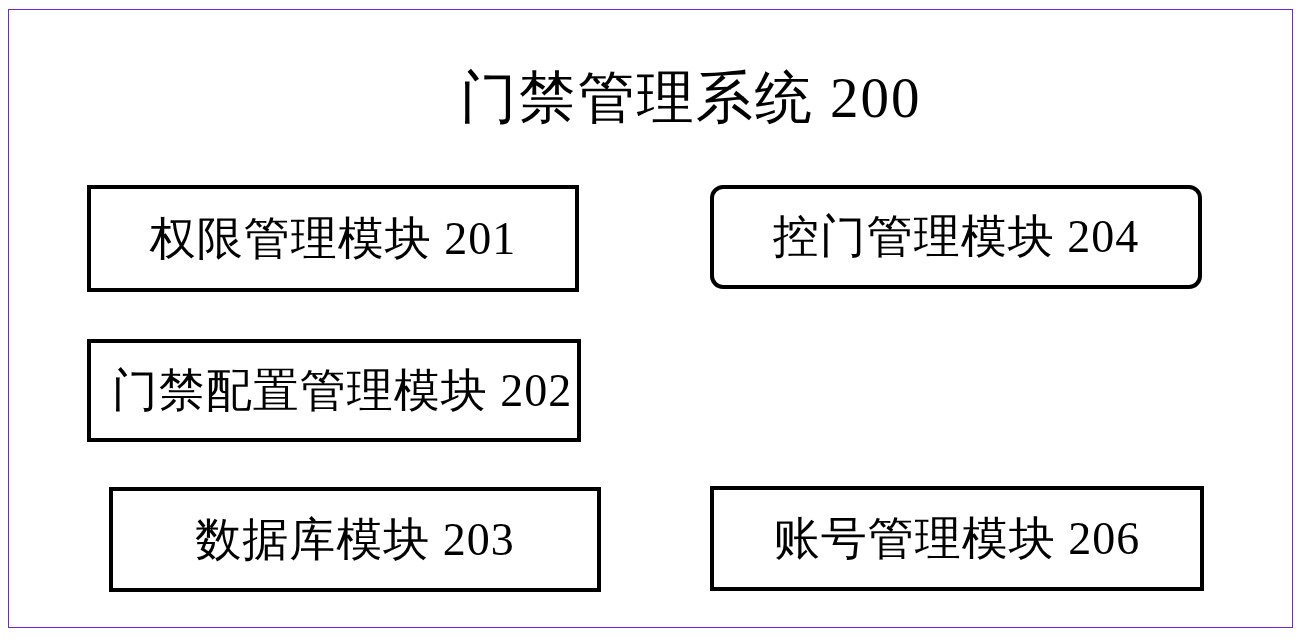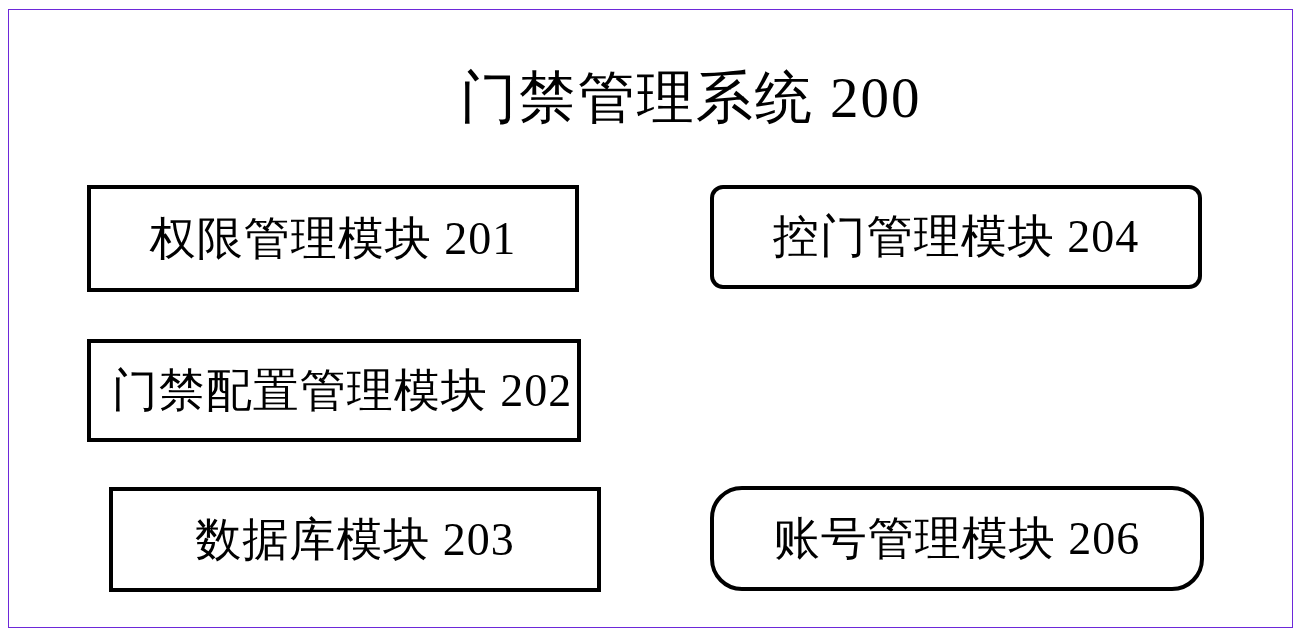--- a/index.html
+++ b/index.html
@@ -49,21 +49,21 @@
     letter-spacing: 1px;
     white-space: pre;
   }
   
   .box-201 { left: 78px;  top: 175px; width: 492px; height: 107px; }
   .box-202 { left: 78px;  top: 329px; width: 494px; height: 103px; padding-left: 16px; }
   .box-203 { left: 76px;  top: 477px; width: 492px; height: 105px; margin-left: 24px; }
   
   .box-204 { left: 701px; top: 175px; width: 492px; height: 104px; border-radius: 13px; }
   .box-205 { left: 701px; top: 328px; width: 494px; height: 104px; }
-  .box-206 { left: 701px; top: 476px; width: 494px; height: 105px; border-radius: 32px; }
+  .box-206 { left: 701px; top: 476px; width: 494px; height: 105px; }
 </style>
 </head>
 <body>
 
 <div class="outer-frame">
   <div class="diagram-title">门禁管理系统 200</div>
 
   <div class="module-box box-201">权限管理模块 201</div>
 
   <div class="module-box box-202">门禁配置管理模块 202</div>

